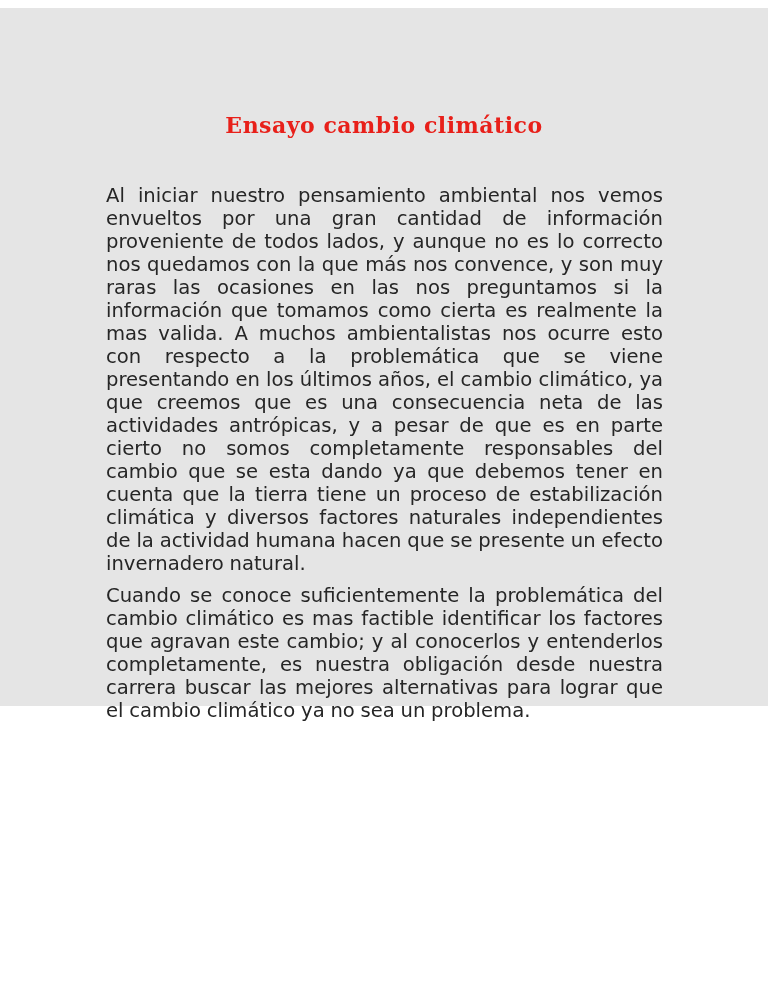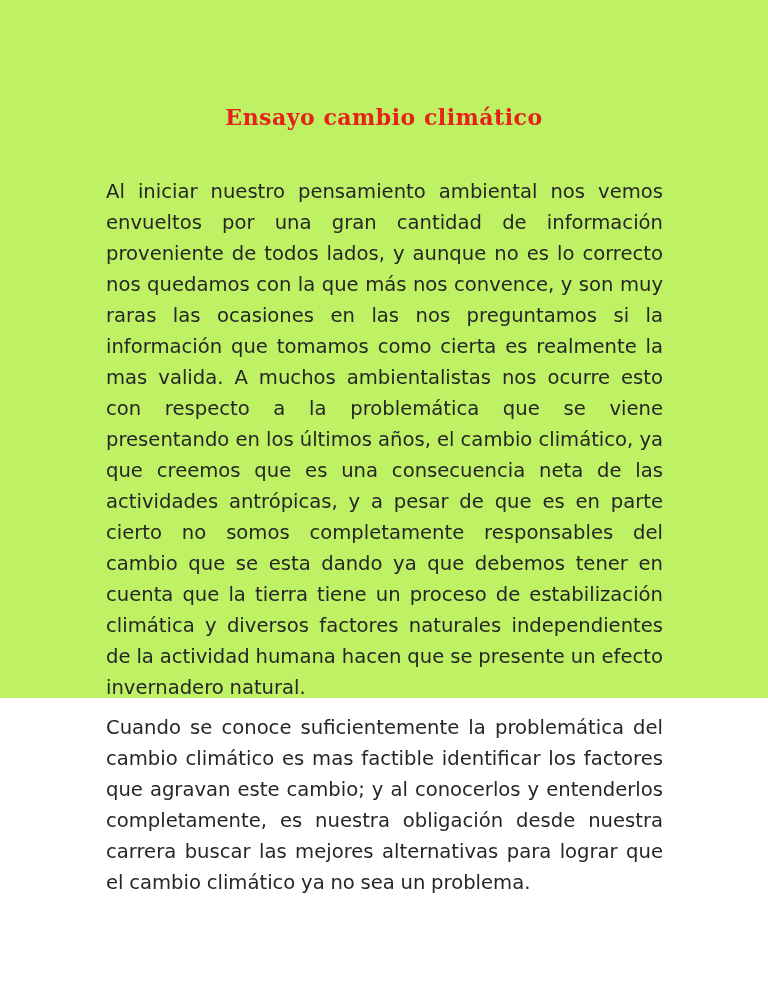--- a/index.html
+++ b/index.html
@@ -9,24 +9,24 @@
     }
     body {
       width: 768px;
       height: 994px;
       position: relative;
       overflow: hidden;
     }
     .page {
       position: absolute;
       left: 0;
-      top: 0;
+      top: 8px;
       width: 768px;
       height: 698px;
-      background: #bef264;
+      background: #e5e5e5;
     }
     .title {
       position: absolute;
       top: 100px;
       left: 0;
       width: 768px;
       text-align: center;
       font-family: "DejaVu Serif", serif;
       font-weight: bold;
       font-size: 22px;
@@ -35,21 +35,21 @@
       margin: 0;
       line-height: 34px;
     }
     .body-text {
       position: absolute;
       left: 106px;
       top: 176px;
       width: 557px;
       font-family: "DejaVu Sans", sans-serif;
       font-size: 19.6px;
-      line-height: 31px;
+      line-height: 23px;
       color: #262626;
       text-align: justify;
     }
     .body-text p {
       margin: 0 0 9px 0;
       text-align: justify;
       word-spacing: -0.5px;
     }
   </style>
 </head>

